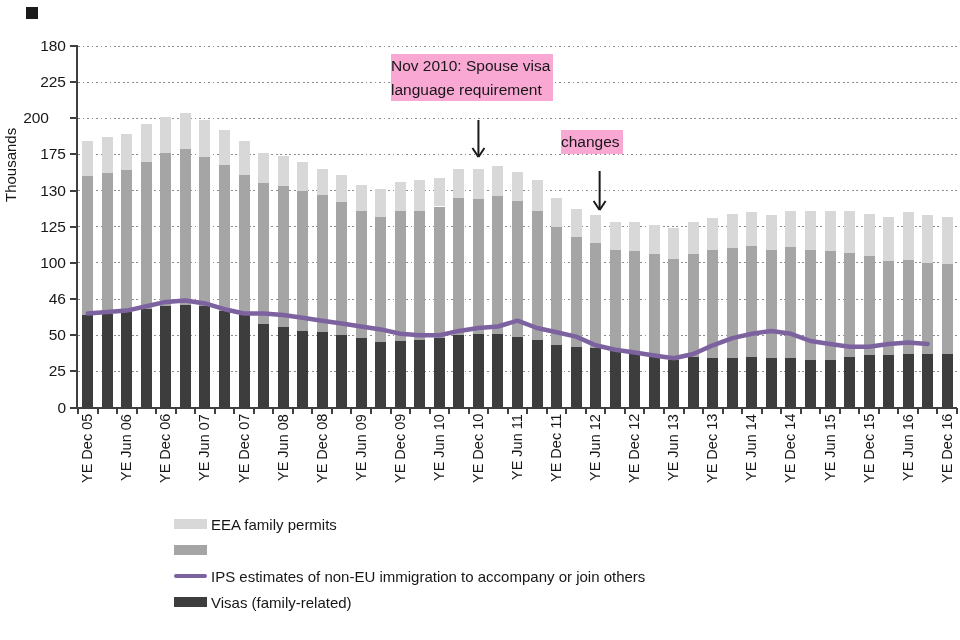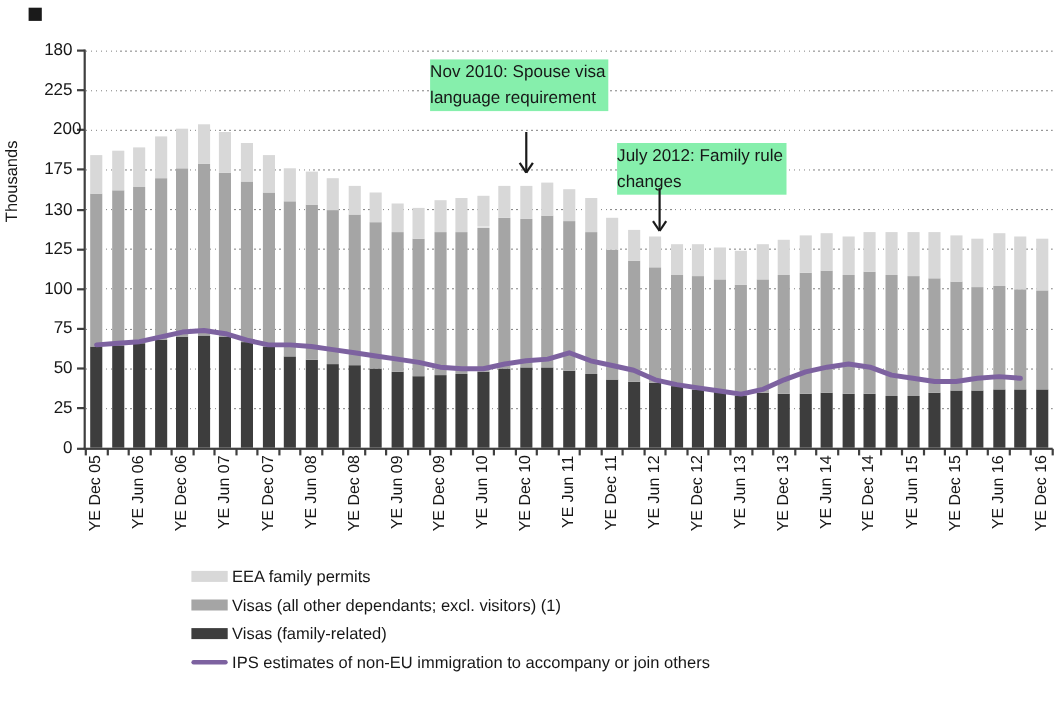--- a/index.html
+++ b/index.html
@@ -12,21 +12,21 @@
   .ytick{position:absolute;width:7px;height:2px;background:#3f3f3f;}
   .xtick{position:absolute;width:2px;height:6px;background:#3f3f3f;}
   .ytick-label{position:absolute;width:42px;text-align:right;font-size:15.5px;color:#171717;}
   .ylabel{position:absolute;left:2px;top:100px;width:22px;height:130px;
           writing-mode:vertical-rl;transform:rotate(180deg);text-align:center;
           font-size:15px;color:#171717;}
   .xtick-label{position:absolute;width:17px;height:84px;writing-mode:vertical-rl;
                transform:rotate(180deg);font-size:14.5px;color:#171717;
                white-space:nowrap;line-height:17px;text-align:right;}
   .bar-seg{position:absolute;}
-  .annotation{position:absolute;background:#86efac;font-size:15.5px;line-height:23.5px;
+  .annotation{position:absolute;background:#f9a8d4;font-size:15.5px;line-height:23.5px;
               color:#171717;padding:0 3px 0 0;}
   svg.overlay{position:absolute;left:0;top:0;}
   .legend{position:absolute;left:174px;top:511px;}
   .legend-row{display:flex;align-items:center;height:26px;}
   .legend-swatch{width:33px;height:10px;flex:0 0 33px;}
   .legend-swatch.line{height:4px;border-radius:2px;}
   .legend-label{font-size:15px;color:#171717;margin-left:4px;white-space:nowrap;}
 </style>
 </head>
 <body>
@@ -45,31 +45,31 @@
       <div class="gridline" style="left: 78px; top: 117.8px; width: 879px;"></div>
       <div class="gridline" style="left: 78px; top: 81.65px; width: 879px;"></div>
       <div class="gridline" style="left: 78px; top: 45.5px; width: 879px;"></div>
       <div class="ytick" style="left: 70px; top: 406.5px;"></div>
       <div class="ytick-label" style="left: 24px; top: 398.5px;">0</div>
       <div class="ytick" style="left: 70px; top: 370.35px;"></div>
       <div class="ytick-label" style="left: 24px; top: 362.35px;">25</div>
       <div class="ytick" style="left: 70px; top: 334.2px;"></div>
       <div class="ytick-label" style="left: 24px; top: 326.2px;">50</div>
       <div class="ytick" style="left: 70px; top: 298.05px;"></div>
-      <div class="ytick-label" style="left: 24px; top: 290.05px;">75</div>
+      <div class="ytick-label" style="left: 24px; top: 290.05px;">46</div>
       <div class="ytick" style="left: 70px; top: 261.9px;"></div>
       <div class="ytick-label" style="left: 24px; top: 253.9px;">100</div>
       <div class="ytick" style="left: 70px; top: 225.75px;"></div>
       <div class="ytick-label" style="left: 24px; top: 217.75px;">125</div>
       <div class="ytick" style="left: 70px; top: 189.6px;"></div>
       <div class="ytick-label" style="left: 24px; top: 181.6px;">130</div>
       <div class="ytick" style="left: 70px; top: 153.45px;"></div>
       <div class="ytick-label" style="left: 24px; top: 145.45px;">175</div>
       <div class="ytick" style="left: 70px; top: 117.3px;"></div>
-      <div class="ytick-label" style="left: 32px; top: 109.3px;">200</div>
+      <div class="ytick-label" style="left: 7px; top: 109.3px;">200</div>
       <div class="ytick" style="left: 70px; top: 81.15px;"></div>
       <div class="ytick-label" style="left: 24px; top: 73.15px;">225</div>
       <div class="ytick" style="left: 70px; top: 45px;"></div>
       <div class="ytick-label" style="left: 24px; top: 37px;">180</div>
       <div class="xtick" style="left: 77px; top: 407.5px;"></div>
       <div class="xtick" style="left: 96.5333px; top: 407.5px;"></div>
       <div class="xtick" style="left: 116.067px; top: 407.5px;"></div>
       <div class="xtick" style="left: 135.6px; top: 407.5px;"></div>
       <div class="xtick" style="left: 155.133px; top: 407.5px;"></div>
       <div class="xtick" style="left: 174.667px; top: 407.5px;"></div>
@@ -269,21 +269,20 @@
       <div class="xtick-label" style="left: 782.467px; top: 413.5px;">YE Dec 14</div>
       <div class="xtick-label" style="left: 821.533px; top: 413.5px;">YE Jun 15</div>
       <div class="xtick-label" style="left: 860.6px; top: 413.5px;">YE Dec 15</div>
       <div class="xtick-label" style="left: 899.667px; top: 413.5px;">YE Jun 16</div>
       <div class="xtick-label" style="left: 938.733px; top: 413.5px;">YE Dec 16</div>
       <div class="annotation" style="left: 391px; top: 54px;">
         <div>Nov 2010: Spouse visa</div>
         <div>language requirement</div>
       </div>
       <div class="annotation" style="left: 561px; top: 130px;">
-        <div>July 2012: Family rule</div>
         <div>changes</div>
       </div>
       <svg width="960" height="640" class="overlay">
         <g>
           <line x1="478.4333333333334" y1="120" x2="478.4333333333334" y2="157" stroke="#1a1a1a" stroke-width="2"></line>
           <line x1="472.4333333333334" y1="148" x2="478.4333333333334" y2="157" stroke="#1a1a1a" stroke-width="2"></line>
           <line x1="484.4333333333334" y1="148" x2="478.4333333333334" y2="157" stroke="#1a1a1a" stroke-width="2"></line>
         </g>
         <g>
           <line x1="599.6333333333333" y1="171" x2="599.6333333333333" y2="210" stroke="#1a1a1a" stroke-width="2"></line>
@@ -295,24 +294,23 @@
       <div class="axis" style="left: 76px; top: 45px; width: 2px; height: 362.5px;"></div>
       <div class="axis" style="left: 76px; top: 406.5px; width: 881px; height: 2px;"></div>
     </div>
   <div class="legend">
     <div class="legend-row">
       <span class="legend-swatch" style="background: rgb(216, 216, 216);"></span>
       <span class="legend-label">EEA family permits</span>
     </div>
     <div class="legend-row">
       <span class="legend-swatch" style="background: rgb(165, 165, 165);"></span>
-      <span class="legend-label">Visas (all other dependants; excl. visitors) (1)</span>
+    </div>
+    <div class="legend-row">
+      <span class="legend-swatch line" style="background: rgb(125, 98, 160);"></span>
+      <span class="legend-label">IPS estimates of non-EU immigration to accompany or join others</span>
     </div>
     <div class="legend-row">
       <span class="legend-swatch" style="background: rgb(61, 61, 61);"></span>
       <span class="legend-label">Visas (family-related)</span>
-    </div>
-    <div class="legend-row">
-      <span class="legend-swatch line" style="background: rgb(125, 98, 160);"></span>
-      <span class="legend-label">IPS estimates of non-EU immigration to accompany or join others</span>
     </div>
   </div>
 </div>
 
 </body></html>

